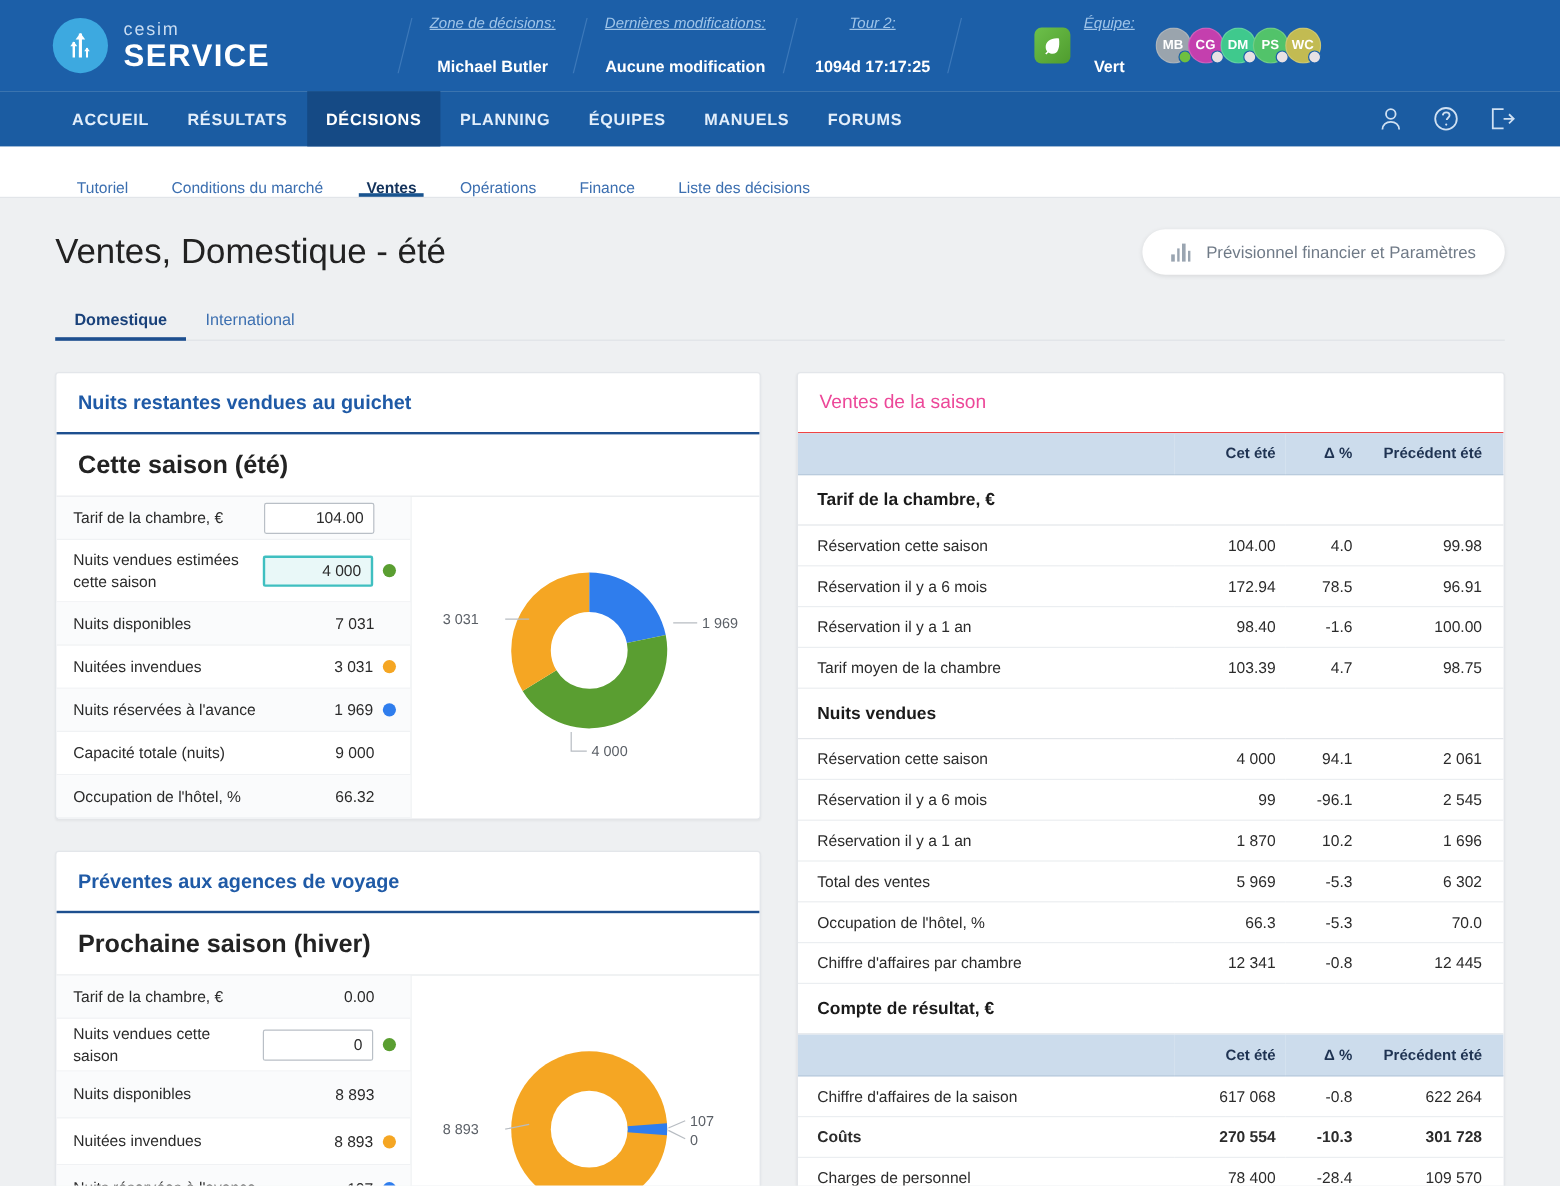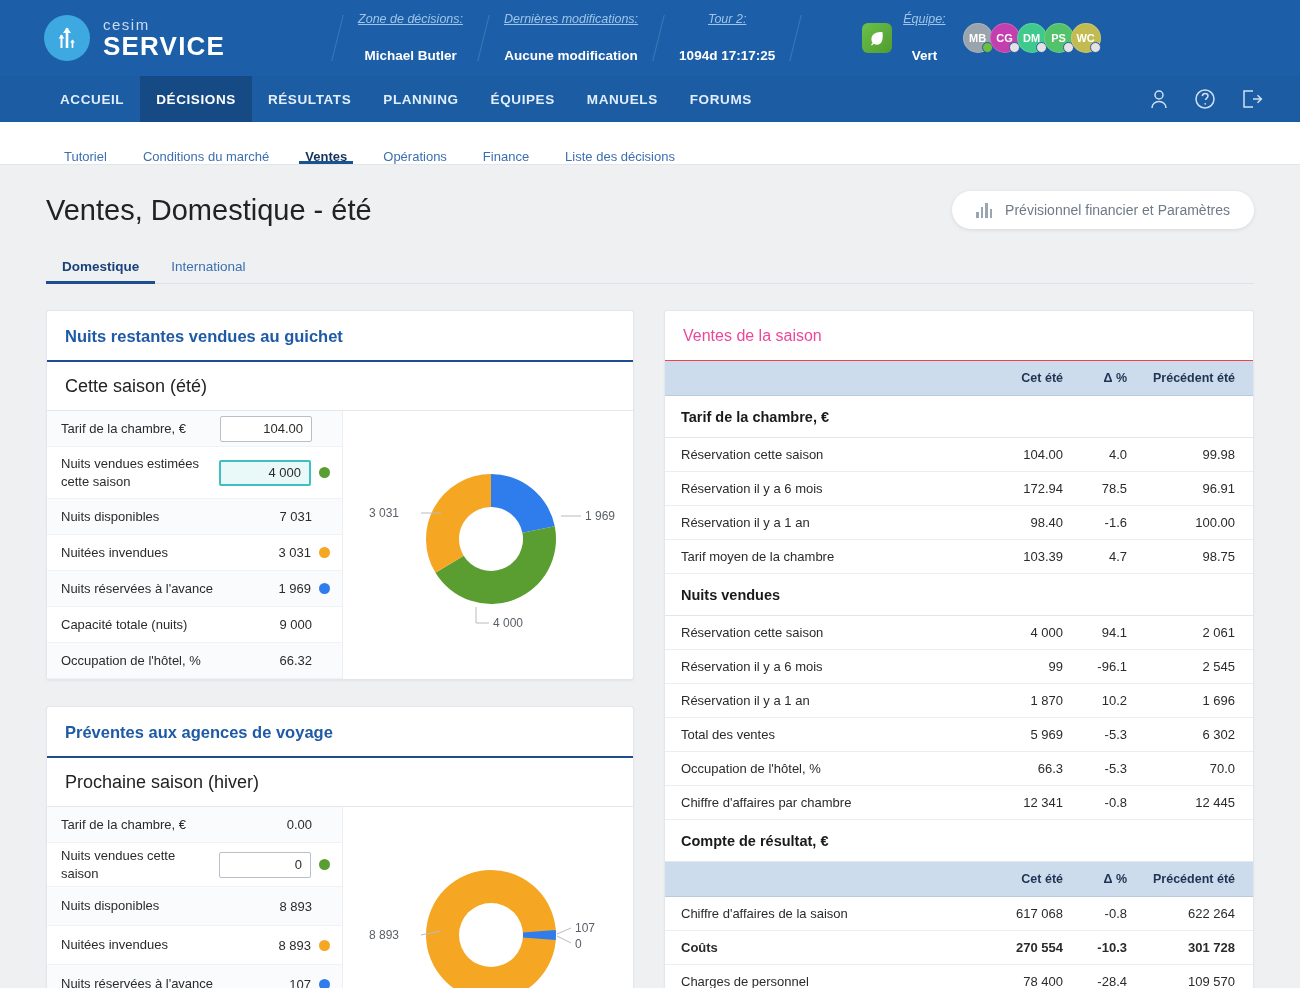--- a/index.html
+++ b/index.html
@@ -138,21 +138,21 @@
   .card {
     background: #fff; border: 1px solid #e3e6ea; border-radius: 3px;
     box-shadow: 0 1px 2px rgba(0,0,0,.05); margin-bottom: 26px;
     overflow: hidden;
   }
   .card-title-blue {
     font-size: 16.5px; color: #1f5aa6; font-weight: bold;
     padding: 16px 18px 14px 18px; border-bottom: 2.5px solid #1d4f8f;
   }
   .card-sub {
-    font-size: 18px; color: #232323; font-weight: normal;
+    font-size: 21px; color: #232323; font-weight: bold;
     padding: 14px 18px 13px 18px; border-bottom: 1px solid #e6e9ec;
   }
   .card-plain-title {
     font-size: 16px; color: #ec4899; padding: 16px 18px 15px 18px;
     border-bottom: 1px solid #ef4444;
   }
 
   
   .kpi-body { display: flex; }
   .kpi-list { width: 296px; flex: 0 0 296px; border-right: 1px solid #eceef1; }
@@ -275,22 +275,22 @@
         <div class="avatar" style="background:#c2bb52">
           <span>WC</span>
           <span class="dot" style="background:#e8e1e4"></span>
         </div>
       </div>
     </div>
   </div>
 
   <div class="mainnav">
     <div class="mainnav-item">ACCUEIL</div>
+    <div class="mainnav-item">RÉSULTATS</div>
     <div class="mainnav-item active">DÉCISIONS</div>
-    <div class="mainnav-item">RÉSULTATS</div>
     <div class="mainnav-item">PLANNING</div>
     <div class="mainnav-item">ÉQUIPES</div>
     <div class="mainnav-item">MANUELS</div>
     <div class="mainnav-item">FORUMS</div>
 
     <div class="nav-icons">
       <span>
         <svg width="22" height="22" viewBox="0 0 22 22" fill="none" stroke="#cfe0f2" stroke-width="1.5">
           <circle cx="11" cy="7" r="4"></circle>
           <path d="M4 20c0-4 3.2-6.5 7-6.5s7 2.5 7 6.5"></path>

